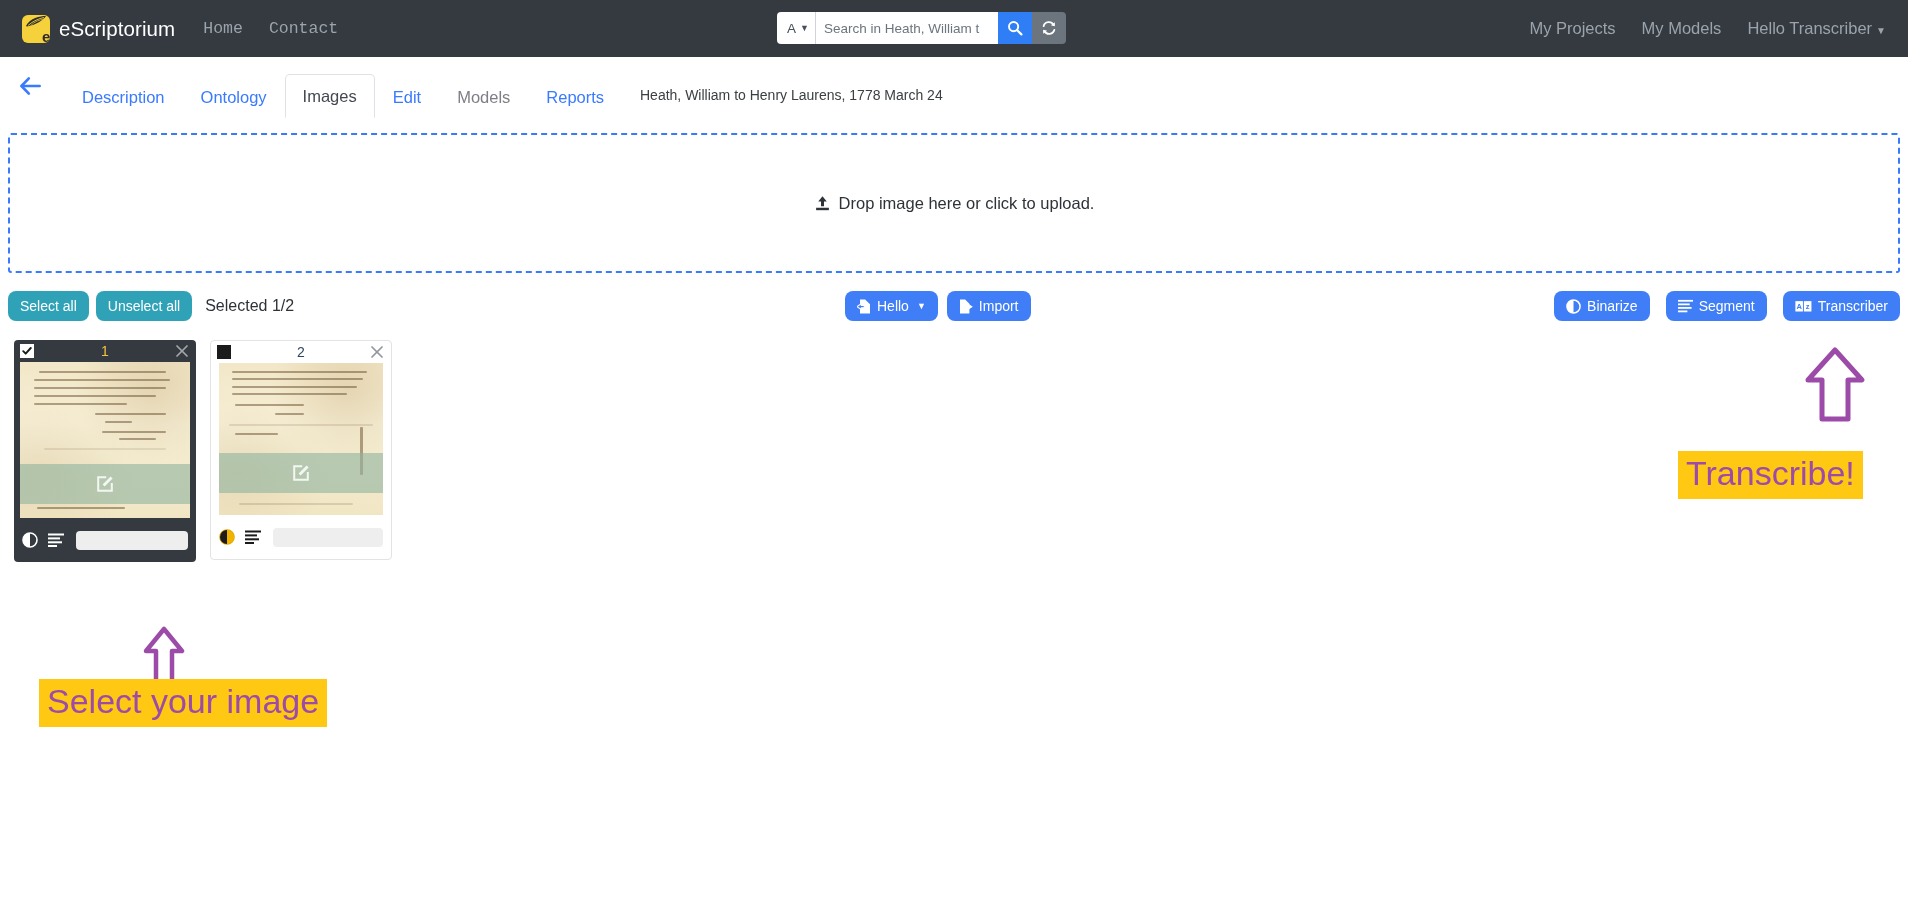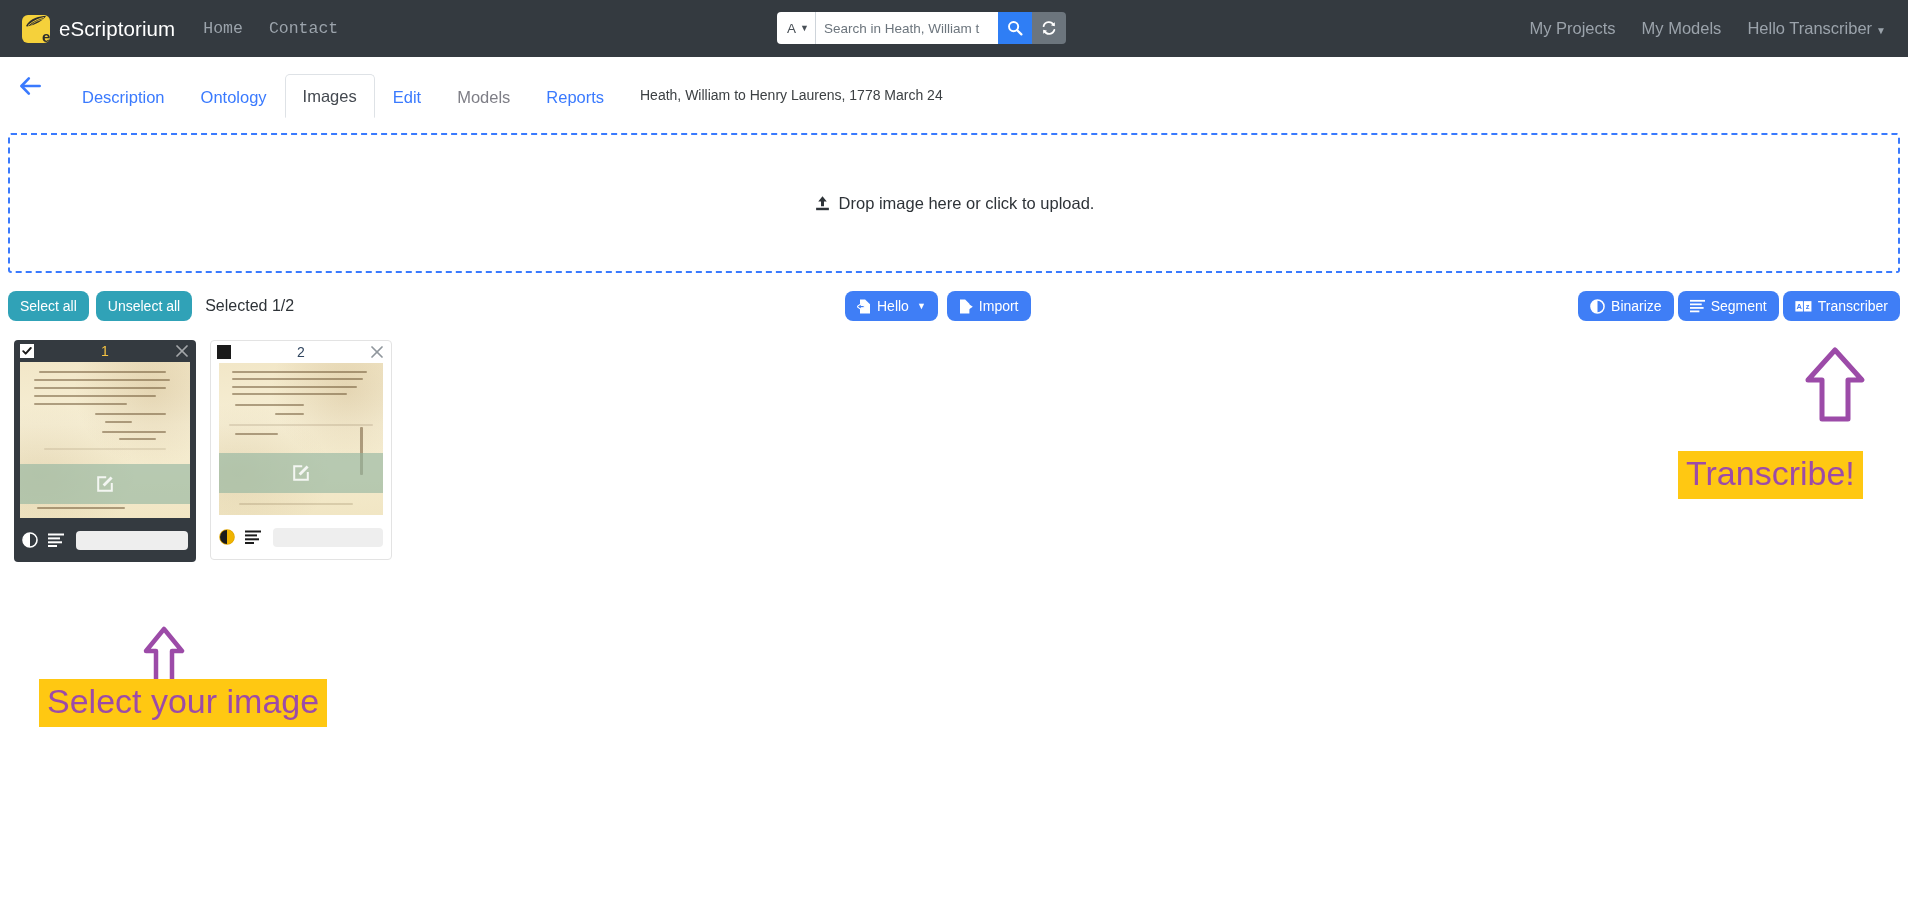--- a/index.html
+++ b/index.html
@@ -235,21 +235,21 @@
     margin-left: 6px;
   }
   .toolbar-center {
     position: absolute;
     left: 845px; top: 0;
     display: flex; align-items: center; gap: 9px;
   }
   .toolbar-right {
     position: absolute;
     right: 8px; top: 0;
-    display: flex; align-items: center; gap: 4px;
+    display: flex; align-items: center; gap: 16px;
   }
   .btn .caret { font-size: 9px; margin-left: 2px; }
 
   
   .cards {
     position: relative;
     margin-top: 15px;
     padding-left: 14px;
     display: flex;
     gap: 14px;

